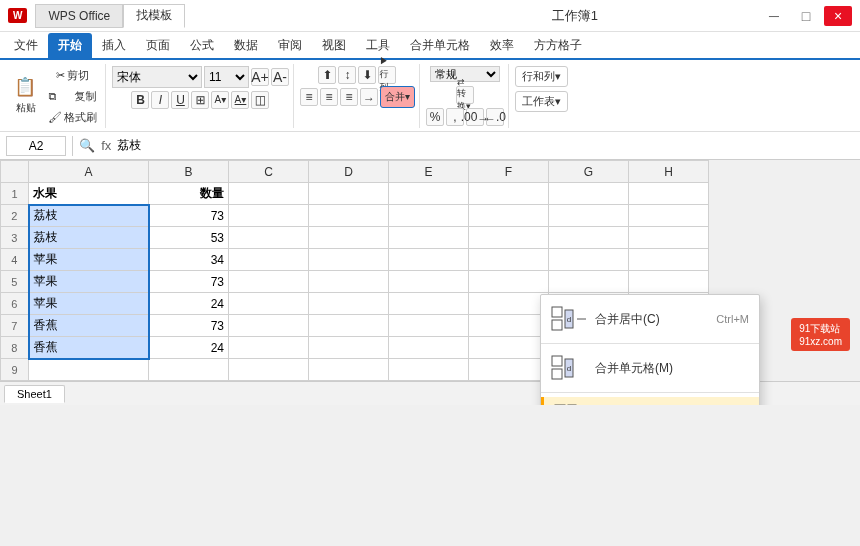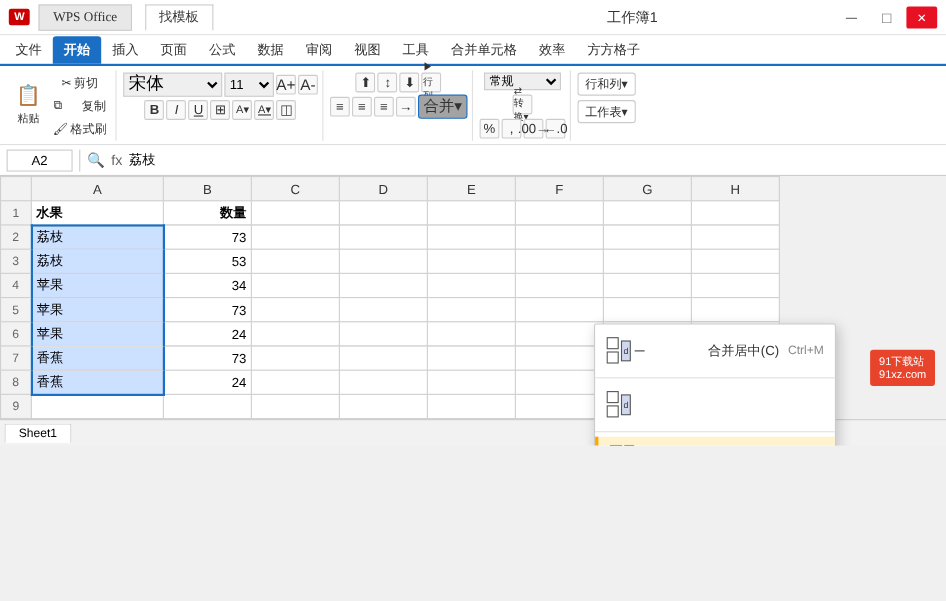--- a/index.html
+++ b/index.html
@@ -18,25 +18,24 @@
     .title-bar-logo {
       background: #cc0000;
       color: #fff;
       font-size: 10px;
       font-weight: bold;
       padding: 2px 5px;
       border-radius: 2px;
     }
     .title-bar-tabs {
       display: flex;
-      gap: 12px;
+      gap: 0;
       flex: 1;
       height: 100%;
       align-items: center;
-      font-family: Liberation Serif, serif;
     }
     .title-tab {
       padding: 4px 12px;
       font-size: 12px;
       color: #333;
       border: 1px solid #ccc;
       background: #e8e8e8;
       cursor: pointer;
       height: 24px;
       display: flex;
@@ -241,21 +240,21 @@
       gap: 8px;
     }
     .menu-item-icon {
       width: 36px;
       height: 28px;
       flex-shrink: 0;
       display: flex;
       align-items: center;
       justify-content: center;
     }
-    .menu-item-text { font-size: 12px; color: #333; flex: 1; text-align: right; }
+    .menu-item-text { font-size: 12px; color: #333; flex: 1; }
     .menu-item-shortcut { font-size: 11px; color: #888; }
     .menu-divider { height: 1px; background: #e0e0e0; margin: 4px 0; }
     .menu-item-highlighted { background: #f0f8ff; }
 
     
     .arrow-left {
       position: absolute;
       left: 155px;
       top: 272px;
       width: 90px;
@@ -280,21 +279,21 @@
       color: #fff;
       font-size: 10px;
       padding: 4px 8px;
       border-radius: 3px;
       z-index: 200;
     }
 
     .ribbon-font-select {
       width: 90px;
       height: 22px;
-      font-size: 16px;
+      font-size: 12px;
       border: 1px solid #ccc;
     }
     .ribbon-size-select {
       width: 45px;
       height: 22px;
       font-size: 12px;
       border: 1px solid #ccc;
     }
     .small-btn {
       width: 18px; height: 18px;
@@ -394,21 +393,21 @@
       <div class="small-btn">⬆</div>
       <div class="small-btn">↕</div>
       <div class="small-btn">⬇</div>
       <div class="small-btn" style="font-size:9px;">▶行列</div>
     </div>
     <div class="ribbon-group-row">
       <div class="small-btn">≡</div>
       <div class="small-btn">≡</div>
       <div class="small-btn">≡</div>
       <div class="small-btn">→</div>
-      <div class="ribbon-btn" style="border:1px solid #1a6fc4; background:#a3a3a3; font-size:14px; padding:1px 4px; flex-direction:row; gap:2px; height:22px;">合并▾</div>
+      <div class="ribbon-btn" style="border:1px solid #1a6fc4; background:#fca5a5; font-size:10px; padding:1px 4px; flex-direction:row; gap:2px; height:22px;">合并▾</div>
     </div>
   </div>
 
   <div class="ribbon-group">
     <select class="number-select">
       <option>常规</option>
     </select>
     <div style="display:flex;gap:2px;margin-top:2px;">
       <div class="small-btn" style="font-size:9px;">⇄转换▾</div>
     </div>
@@ -595,20 +594,21 @@
 
     <div class="menu-item">
       <div class="menu-item-icon">
         <svg width="36" height="26" viewBox="0 0 36 26">
           <rect x="1" y="1" width="10" height="10" fill="none" stroke="#555" stroke-width="1"></rect>
           <rect x="1" y="14" width="10" height="10" fill="none" stroke="#555" stroke-width="1"></rect>
           <rect x="14" y="4" width="8" height="18" fill="#d0d8f0" stroke="#555" stroke-width="1"></rect>
           <text x="18" y="16" text-anchor="middle" font-size="8" fill="#333">d</text>
         </svg>
       </div>
+      <div class="menu-item-text">合并单元格(M)</div>
     </div>
 
     <div class="menu-divider"></div>
 
     <div class="menu-item menu-item-highlighted" style="background:#fff3cd;border-left:3px solid #ffa500;">
       <div class="menu-item-icon">
         <svg width="36" height="26" viewBox="0 0 36 26">
           <rect x="1" y="1" width="10" height="10" fill="none" stroke="#555" stroke-width="1"></rect>
           <rect x="1" y="14" width="10" height="10" fill="none" stroke="#555" stroke-width="1"></rect>
           <rect x="14" y="1" width="8" height="10" fill="#d0d8f0" stroke="#555" stroke-width="1"></rect>

